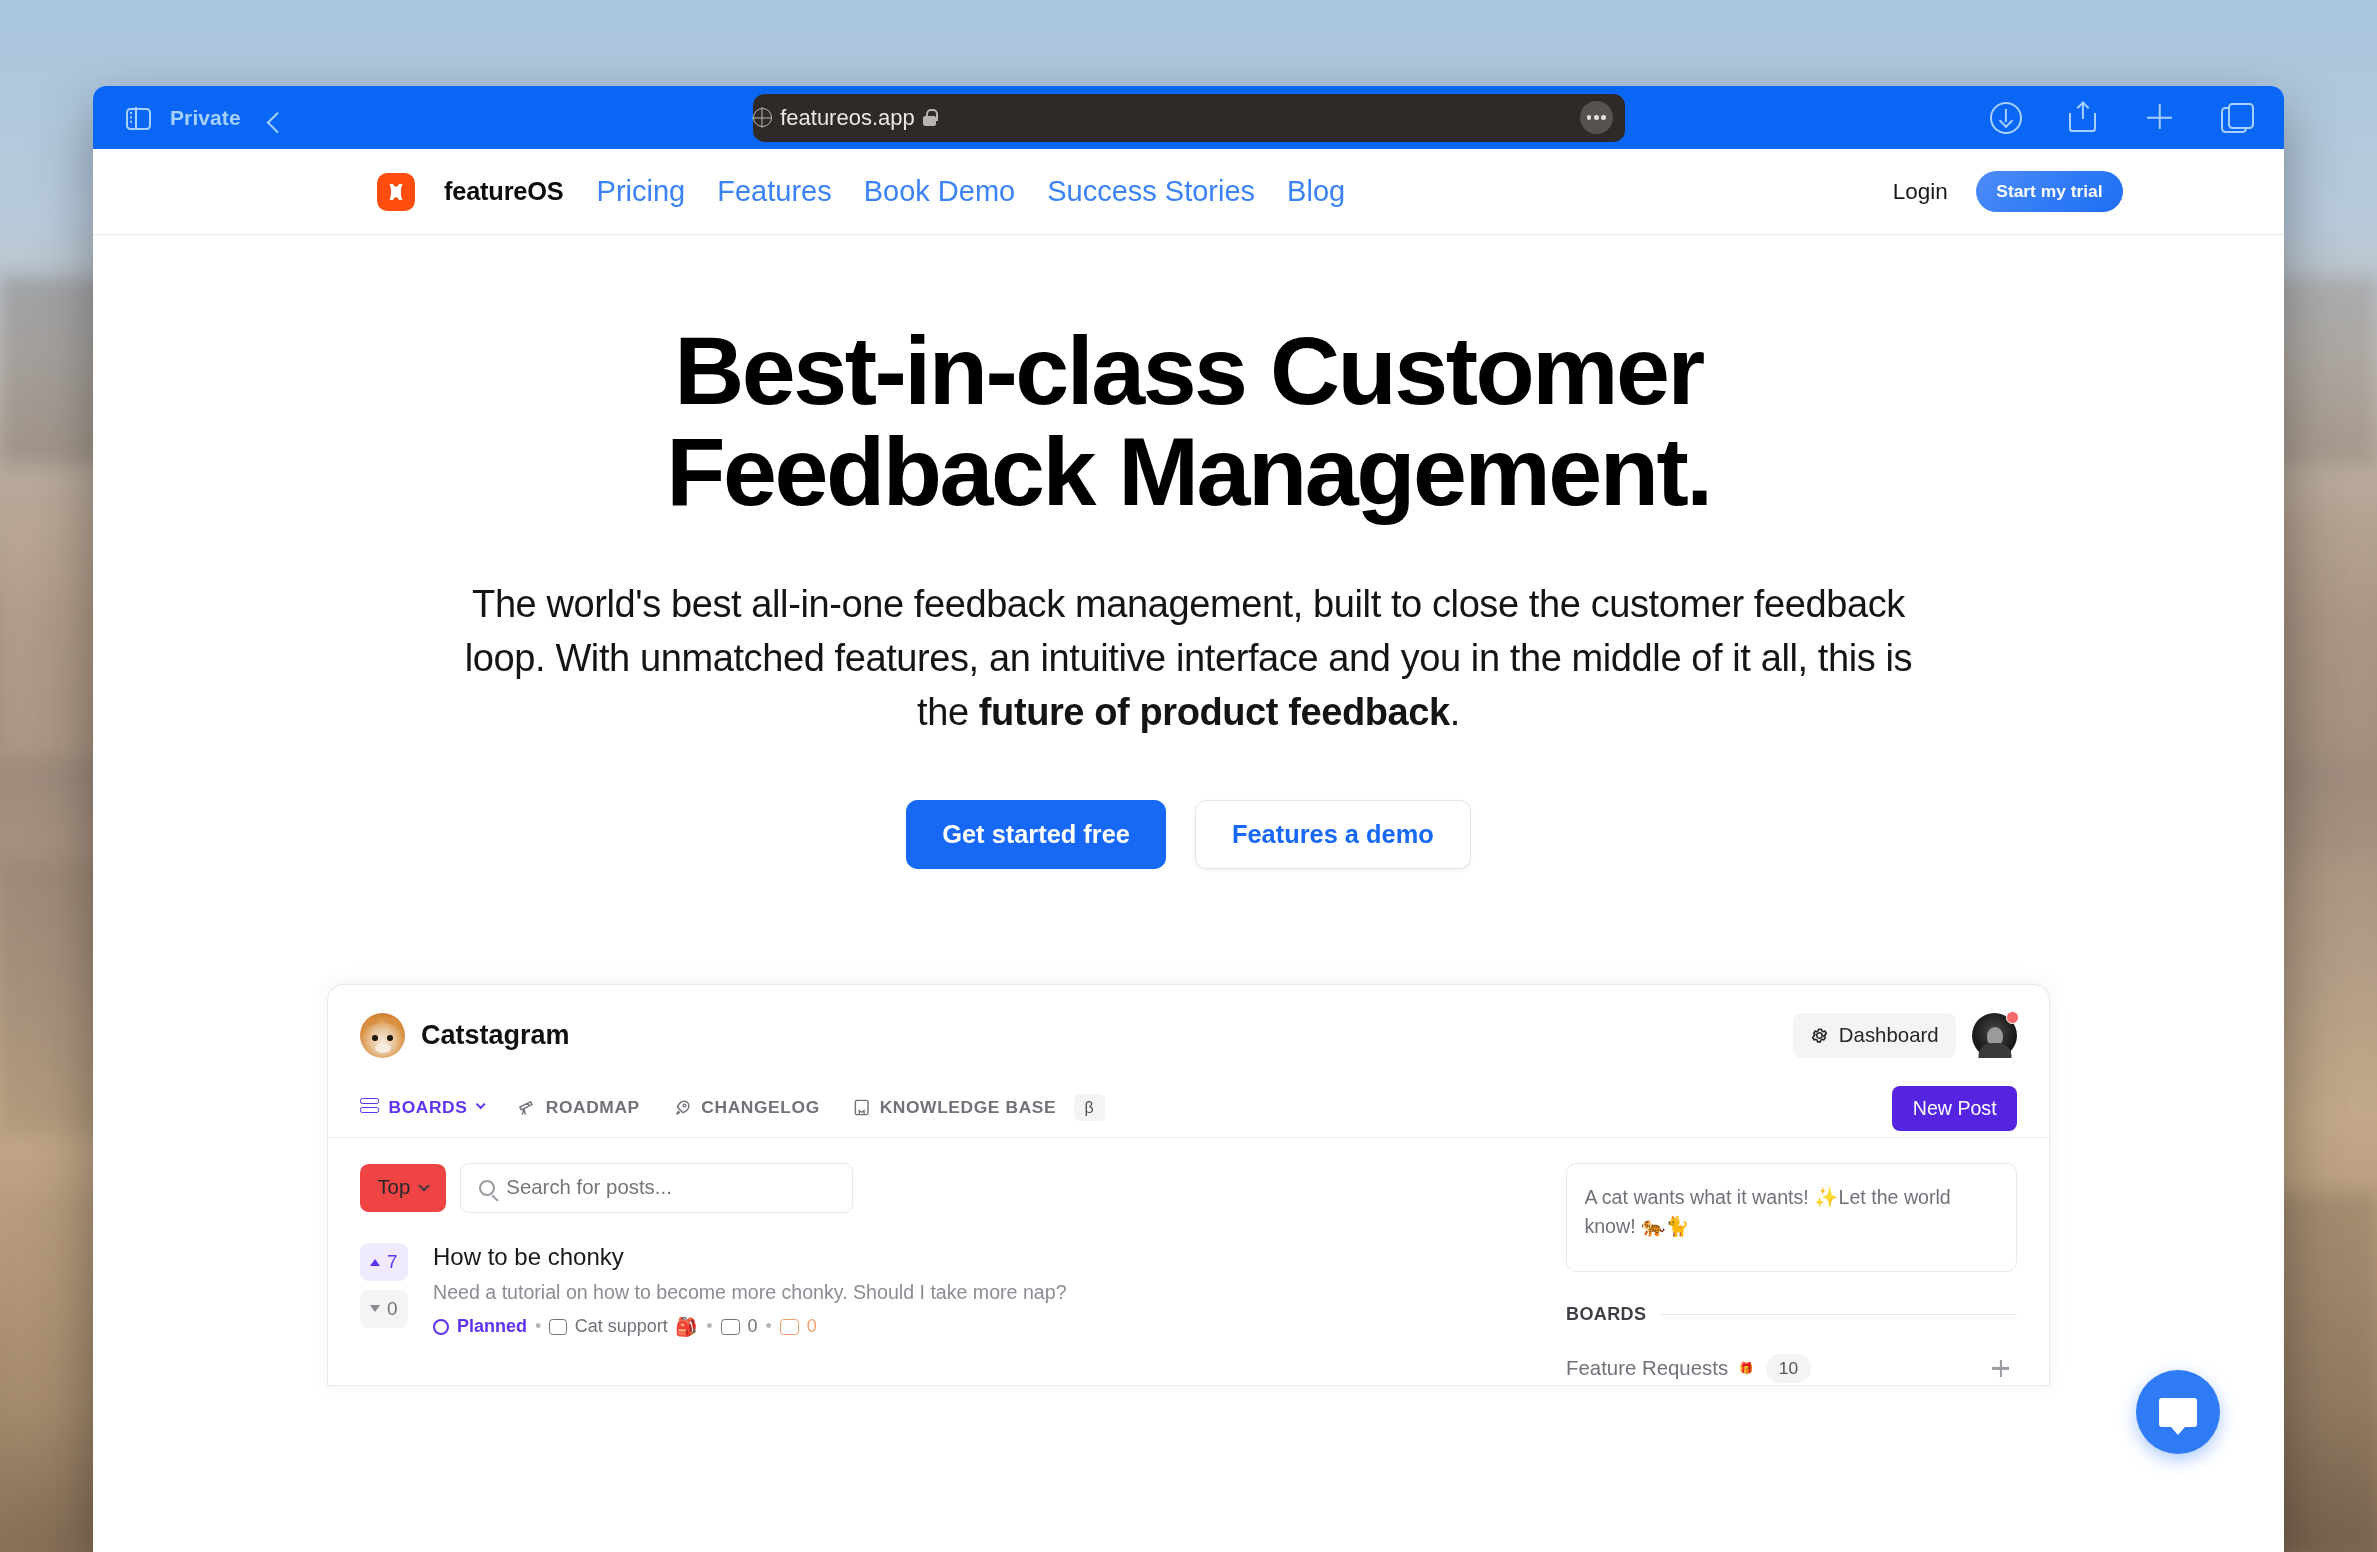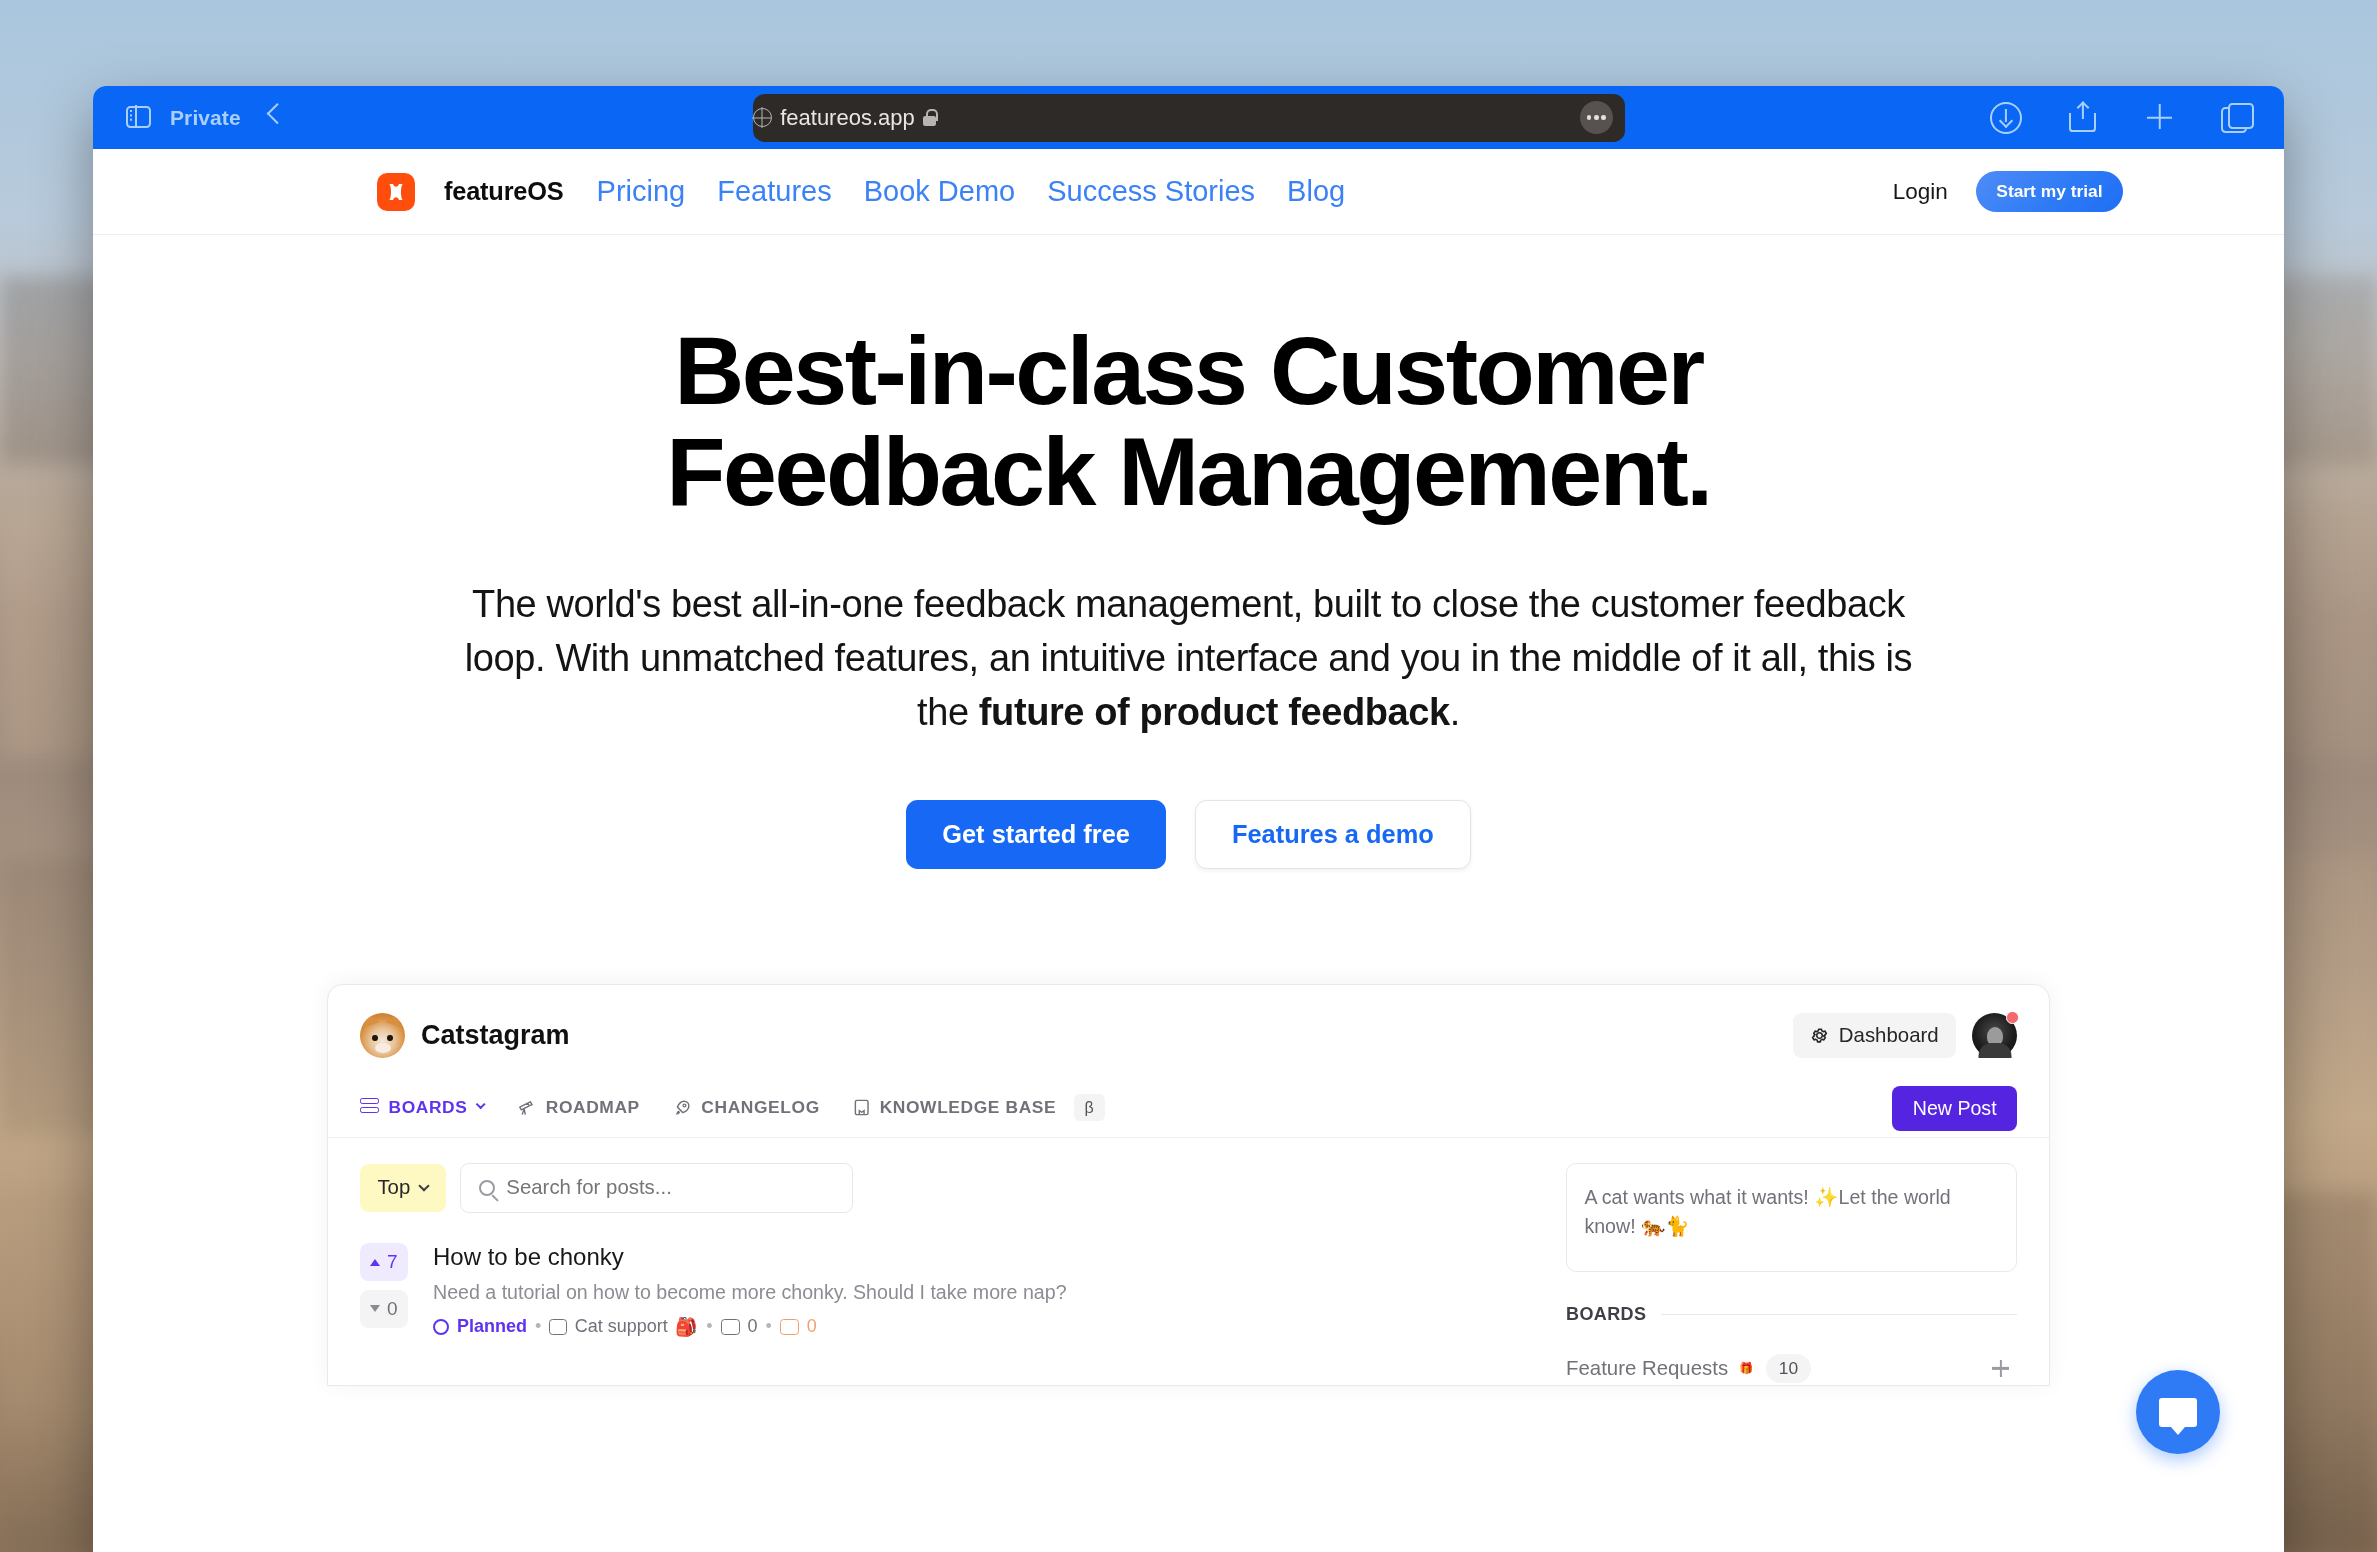--- a/index.html
+++ b/index.html
@@ -22,21 +22,21 @@
   
   .browser {
     position:absolute; left:93px; top:86px; width:2191px; height:1467px;
     background:#fff; border-radius:13px 13px 0 0; overflow:hidden;
     box-shadow:0 22px 58px rgba(0,0,0,.35);
   }
   .toolbar {
     height:63px; background:#0a66f5; display:flex; align-items:center;
     padding:0 33px; position:relative;
   }
-  .tb-left { display:flex; align-items:flex-start; gap:19px; }
+  .tb-left { display:flex; align-items:flex-end; gap:19px; }
   .sidebar-ico { width:25px; height:22px; border:2.2px solid #a8d0ff; border-radius:4.4px; position:relative; }
   .sidebar-ico::after { content:""; position:absolute; left:6.5px; top:-2.2px; bottom:-2.2px; width:2.2px; background:#a8d0ff; }
   .sidebar-ico::before {
     content:""; position:absolute; left:1.5px; top:2.9px; width:2.9px; height:1.5px; background:#a8d0ff;
     box-shadow:0 4.4px 0 #a8d0ff, 0 8.7px 0 #a8d0ff;
   }
   .private-label { color:#a8d0ff; font-size:21px; font-weight:700; letter-spacing:0.1px; }
   .back-chev { width:14.5px; height:14.5px; border-left:2.9px solid #a8d0ff; border-bottom:2.9px solid #a8d0ff; transform:rotate(45deg); margin-left:10.2px; }
 
   .urlbar {
@@ -147,21 +147,21 @@
   .pv-tab.active { color:#6033f0; }
   .boards-ico { width:19px; height:19px; display:flex; flex-direction:column; gap:3.6px; }
   .boards-ico span { display:block; height:5.8px; border:1.5px solid #6033f0; border-radius:2.2px; }
   .chev-s { width:7.3px; height:7.3px; border-right:2.2px solid #6033f0; border-bottom:2.2px solid #6033f0; transform:rotate(45deg) translate(-2.2px,-2.2px); }
   .beta-badge { background:#f4f4f5; color:#52525b; font-size:16px; padding:4.4px 10.2px; border-radius:5.8px; margin-left:8.7px; font-weight:400; }
   .newpost-btn { margin-left:auto; background:#5424e0; color:#fff; border:none; border-radius:8px; padding:11px 20.4px; font-size:19.6px; cursor:pointer; }
 
   .pv-body { display:flex; padding:25px 32px 0; gap:32px; }
   .pv-main { flex:1; }
   .filter-row { display:flex; align-items:center; gap:14.5px; }
-  .top-select { background:#fef9c3; border:none; border-radius:8.7px; padding:12.4px 17.4px; font-size:20.4px; color:#27272a; display:flex; align-items:center; gap:10.2px; cursor:pointer; }
+  .top-select { background:#ef4444; border:none; border-radius:8.7px; padding:12.4px 17.4px; font-size:20.4px; color:#27272a; display:flex; align-items:center; gap:10.2px; cursor:pointer; }
   .chev-d { width:8px; height:8px; border-right:2.2px solid #3f3f46; border-bottom:2.2px solid #3f3f46; transform:rotate(45deg) translate(-1.5px,-1.5px); }
   .search-box { flex:1; display:flex; align-items:center; gap:11.6px; border:0.7px solid #e7e7ea; border-radius:8.7px; padding:12.4px 17.4px; max-width:393px; }
   .mag { width:16px; height:16px; border:2.2px solid #9a9aa2; border-radius:50%; position:relative; flex:none; }
   .mag::after { content:""; position:absolute; right:-6.5px; bottom:-5.1px; width:8px; height:2.2px; background:#9a9aa2; transform:rotate(45deg); }
   .search-box input { border:none; outline:none; font-size:20.4px; color:#71717a; font-family:inherit; width:100%; background:transparent; }
 
   .post-row { display:flex; gap:25px; margin-top:30.5px; }
   .votes { display:flex; flex-direction:column; gap:8.7px; flex:none; }
   .vote { width:48px; height:38px; border-radius:8.7px; display:flex; align-items:center; justify-content:center; gap:6.5px; font-size:19px; cursor:pointer; }
   .vote.up { background:#efeafe; color:#6033f0; }

